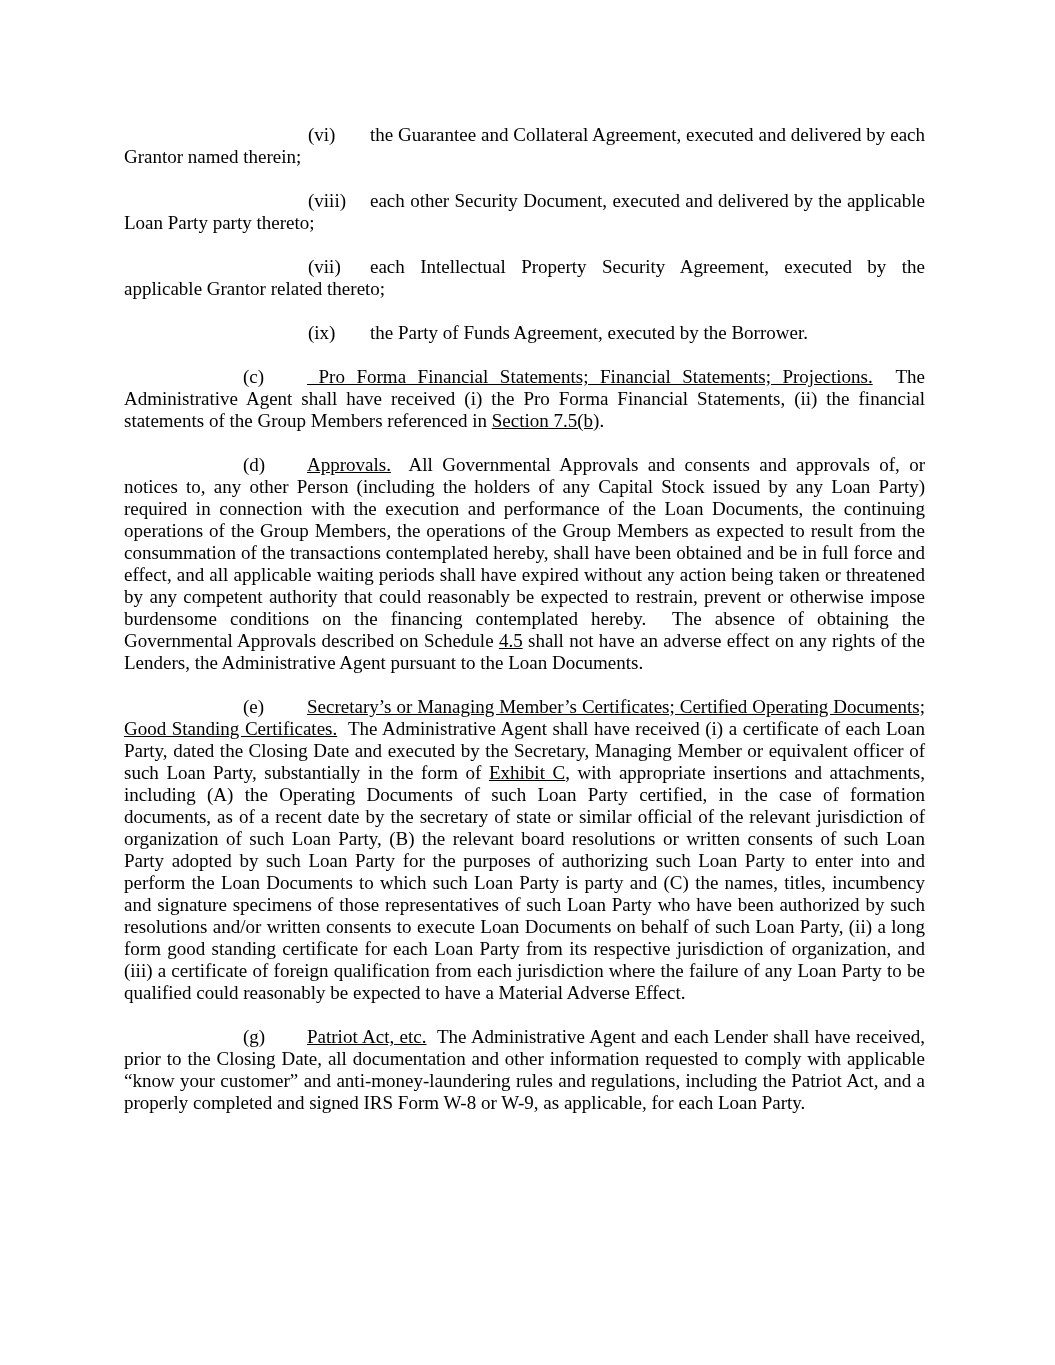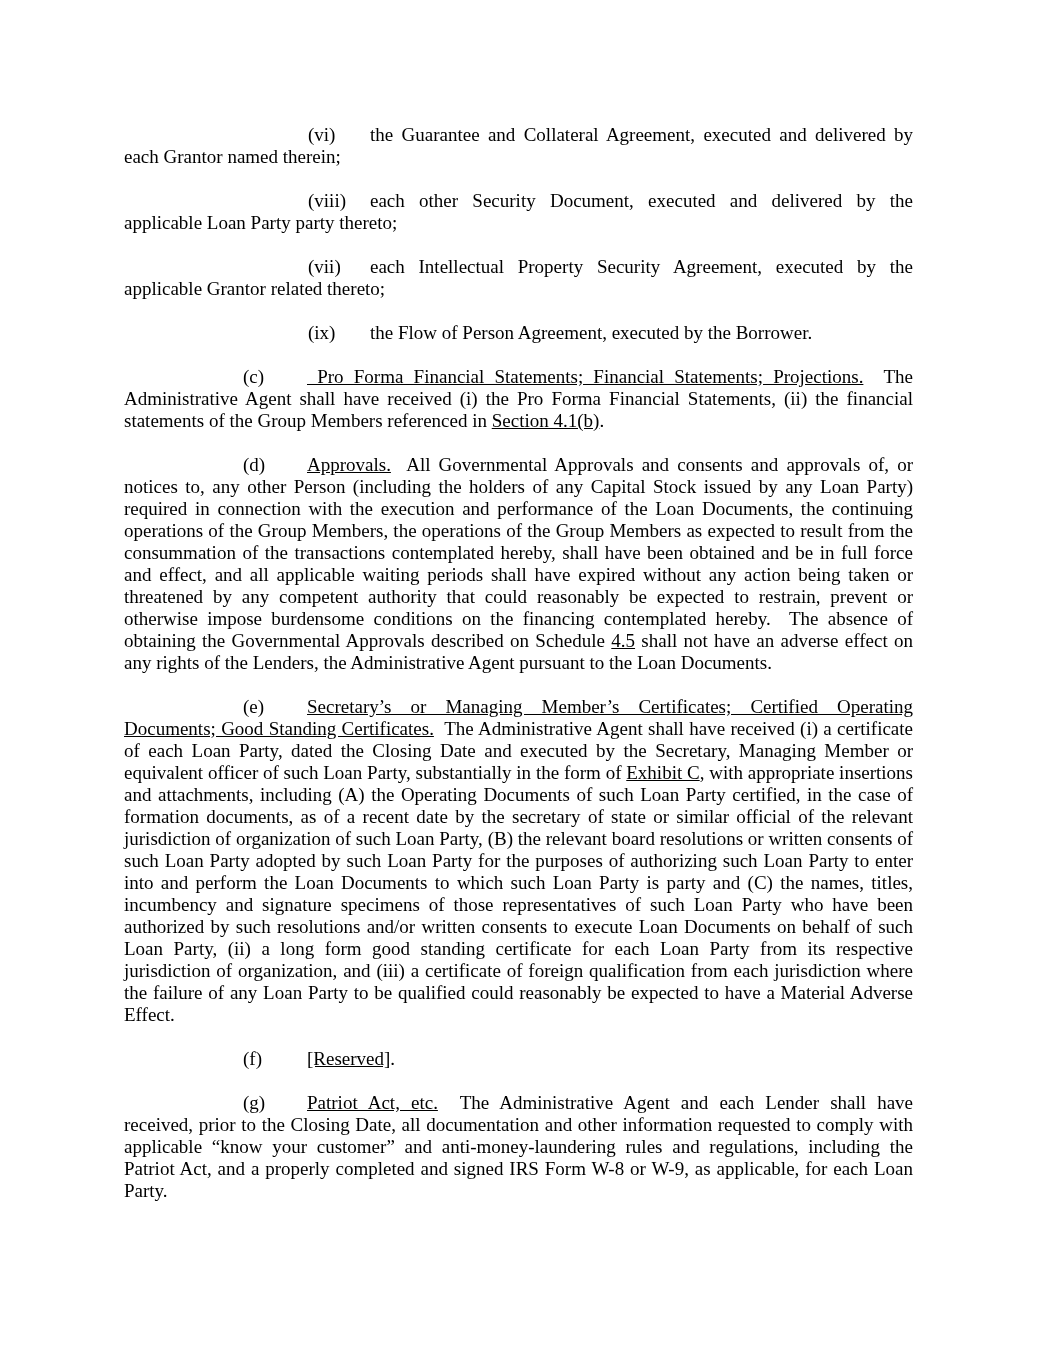--- a/index.html
+++ b/index.html
@@ -12,21 +12,21 @@
     width: 1055px;
     height: 1365px;
     background: #ffffff;
     color: #000000;
     padding: 124px 126px 0 124px;
     font-family: "Liberation Serif", "DejaVu Serif", serif;
     font-size: 19px;
     line-height: 22px;
   }
   p.para {
-    margin: 0 16px 22px 0;
+    margin: 0 4px 22px 0;
     text-align: justify;
     text-justify: inter-word;
   }
   
   p.roman { text-indent: 184px; }
   p.roman .lbl { display: inline-block; width: 62px; text-indent: 0; }
   
   p.letter { text-indent: 119px; }
   p.letter .lbl { display: inline-block; width: 64px; text-indent: 0; }
   .u { text-decoration: underline; }
@@ -35,26 +35,25 @@
 <body>
 
 <div class="page">
 
   <p class="para roman"><span class="lbl">(vi)</span><span>the Guarantee and Collateral Agreement, executed and delivered by each Grantor named therein;</span></p>
 
   <p class="para roman"><span class="lbl">(viii)</span><span>each other Security Document, executed and delivered by the applicable Loan Party party thereto;</span></p>
 
   <p class="para roman"><span class="lbl">(vii)</span><span>each Intellectual Property Security Agreement, executed by the applicable Grantor related thereto;</span></p>
 
-  <p class="para roman"><span class="lbl">(ix)</span><span>the Flow of Person Agreement, executed by the Borrower.</span></p>
+  <p class="para roman"><span class="lbl">(ix)</span><span>the Party of Funds Agreement, executed by the Borrower.</span></p>
 
 
-  <p class="para letter"><span class="lbl">(c)</span><span class="u">&nbsp;Pro Forma Financial Statements; Financial Statements; Projections.</span><span>&nbsp; The Administrative Agent shall have received (i) the Pro Forma Financial Statements, (ii) the financial statements of the Group Members referenced in </span><span class="u">Section 4.1(b)</span><span>.</span></p>
+  <p class="para letter"><span class="lbl">(c)</span><span class="u">&nbsp;Pro Forma Financial Statements; Financial Statements; Projections.</span><span>&nbsp; The Administrative Agent shall have received (i) the Pro Forma Financial Statements, (ii) the financial statements of the Group Members referenced in </span><span class="u">Section 7.5(b)</span><span>.</span></p>
 
   <p class="para letter"><span class="lbl">(d)</span><span class="u">Approvals.</span><span>&nbsp; All Governmental Approvals and consents and approvals of, or notices to, any other Person (including the holders of any Capital Stock issued by any Loan Party) required in connection with the execution and performance of the Loan Documents, the continuing operations of the Group Members, the operations of the Group Members as expected to result from the consummation of the transactions contemplated hereby, shall have been obtained and be in full force and effect, and all applicable waiting periods shall have expired without any action being taken or threatened by any competent authority that could reasonably be expected to restrain, prevent or otherwise impose burdensome conditions on the financing contemplated hereby.&nbsp; The absence of obtaining the Governmental Approvals described on Schedule </span><span class="u">4.5</span><span> shall not have an adverse effect on any rights of the Lenders, the Administrative Agent pursuant to the Loan Documents.</span></p>
 
   <p class="para letter"><span class="lbl">(e)</span><span class="u">Secretary’s or Managing Member’s Certificates; Certified Operating Documents; Good Standing Certificates.</span><span>&nbsp; The Administrative Agent shall have received (i) a certificate of each Loan Party, dated the Closing Date and executed by the Secretary, Managing Member or equivalent officer of such Loan Party, substantially in the form of </span><span class="u">Exhibit C</span><span>, with appropriate insertions and attachments, including (A) the Operating Documents of such Loan Party certified, in the case of formation documents, as of a recent date by the secretary of state or similar official of the relevant jurisdiction of organization of such Loan Party, (B) the relevant board resolutions or written consents of such Loan Party adopted by such Loan Party for the purposes of authorizing such Loan Party to enter into and perform the Loan Documents to which such Loan Party is party and (C) the names, titles, incumbency and signature specimens of those representatives of such Loan Party who have been authorized by such resolutions and/or written consents to execute Loan Documents on behalf of such Loan Party, (ii) a long form good standing certificate for each Loan Party from its respective jurisdiction of organization, and (iii) a certificate of foreign qualification from each jurisdiction where the failure of any Loan Party to be qualified could reasonably be expected to have a Material Adverse Effect.</span></p>
 
-  <p class="para letter"><span class="lbl">(f)</span><span class="u">[Reserved]</span><span>.</span></p>
 
   <p class="para letter"><span class="lbl">(g)</span><span class="u">Patriot Act, etc.</span><span>&nbsp; The Administrative Agent and each Lender shall have received, prior to the Closing Date, all documentation and other information requested to comply with applicable “know your customer” and anti-money-laundering rules and regulations, including the Patriot Act, and a properly completed and signed IRS Form W-8 or W-9, as applicable, for each Loan Party.</span></p>
 
 </div>
 
 </body></html>

